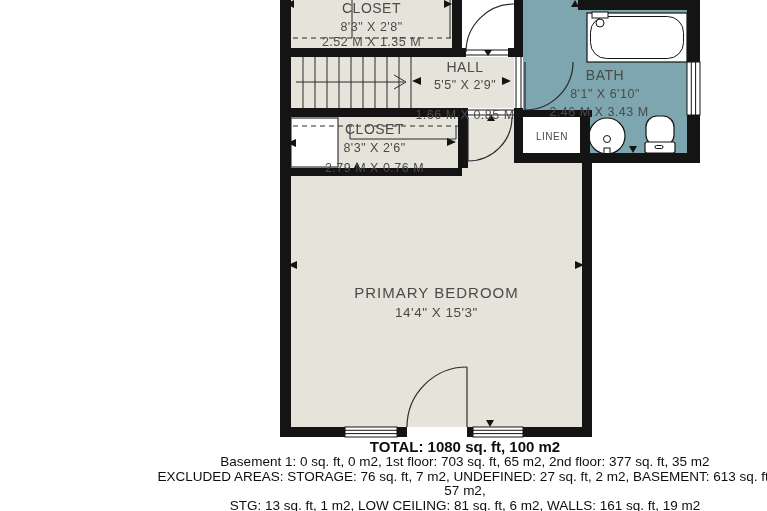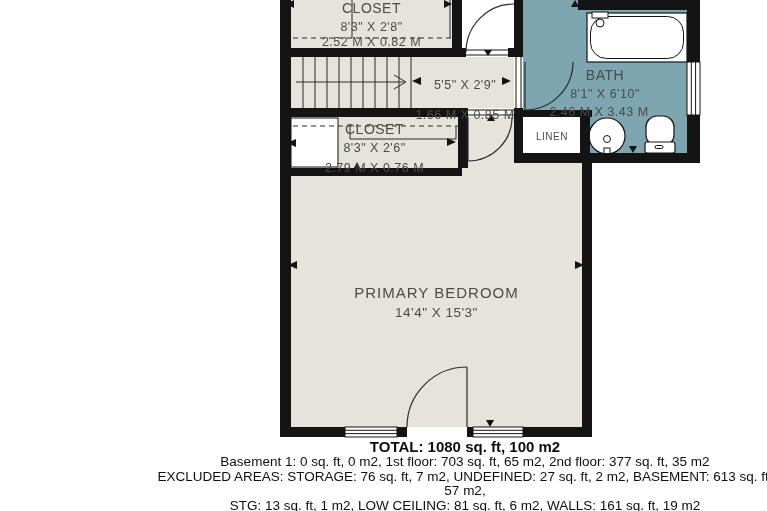--- a/index.html
+++ b/index.html
@@ -151,22 +151,23 @@
       <polygon points="486,420 494,420 490,427"></polygon>
       <polygon points="487,121 495,121 491,114"></polygon>
       <polygon points="484,50 492,50 488,56"></polygon>
       <polygon points="571,7 579,7 575,0"></polygon>
       <polygon points="629,146 637,146 633,153"></polygon>
     </g>
   </svg>
 
   <div class="lbl room-name" style="left:291px;top:1px;width:161px;">CLOSET</div>
   <div class="lbl dim" style="left:291px;top:21px;width:161px;">8'3" X 2'8"</div>
-  <div class="lbl dim" style="left:291px;top:36px;width:161px;">2.52 M X 0.82 M</div>
+  <div class="lbl dim" style="left:291px;top:36px;width:161px;">2.52 M X 1.35 M</div>
 
+  <div class="lbl room-name" style="left:413px;top:60px;width:104px;">HALL</div>
   <div class="lbl dim" style="left:413px;top:79px;width:104px;">5'5" X 2'9"</div>
   <div class="lbl dim" style="left:410px;top:109px;width:110px;">1.66 M X 0.85 M</div>
 
   <div class="lbl room-name" style="left:523px;top:68px;width:164px;">BATH</div>
   <div class="lbl dim" style="left:523px;top:88px;width:164px;">8'1" X 6'10"</div>
   <div class="lbl dim" style="left:517px;top:106px;width:164px;">2.46 M X 3.43 M</div>
 
   <div class="lbl" style="left:519px;top:131px;width:66px;font-size:10px;">LINEN</div>
 
   <div class="lbl room-name" style="left:291px;top:122px;width:167px;">CLOSET</div>

